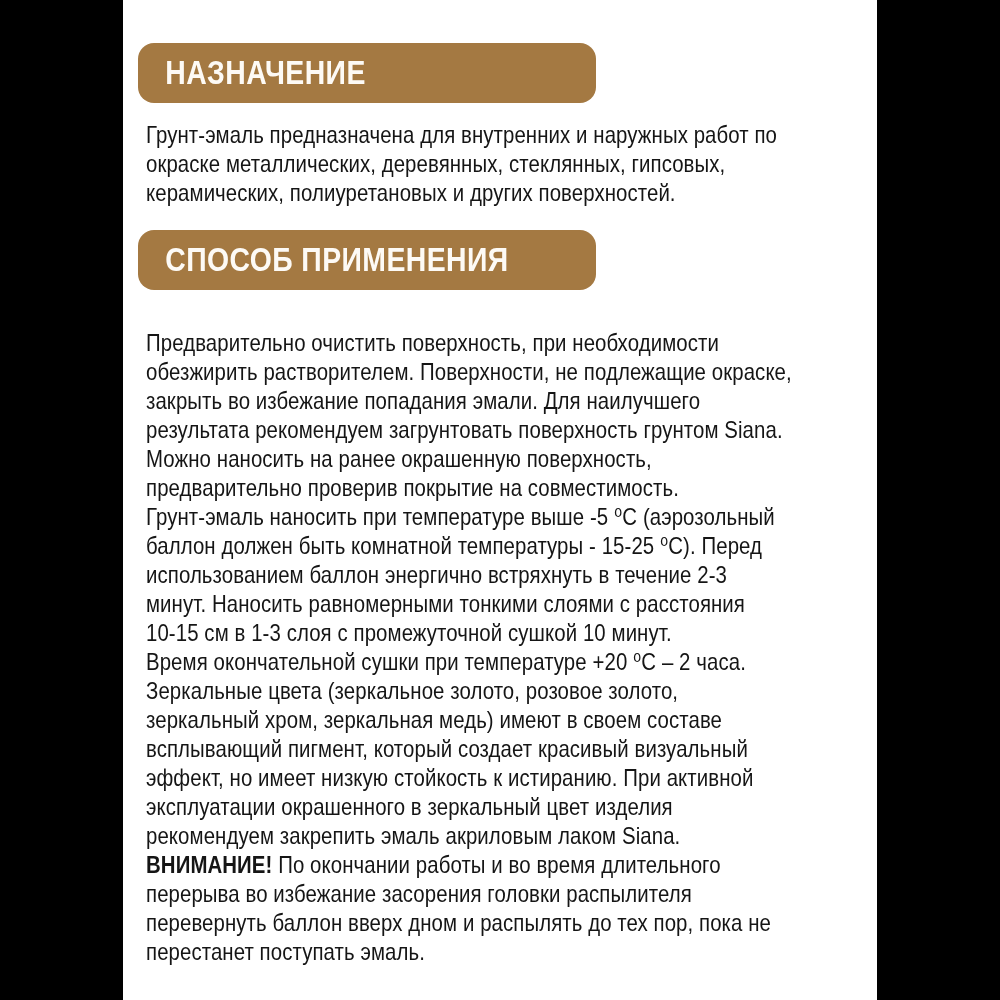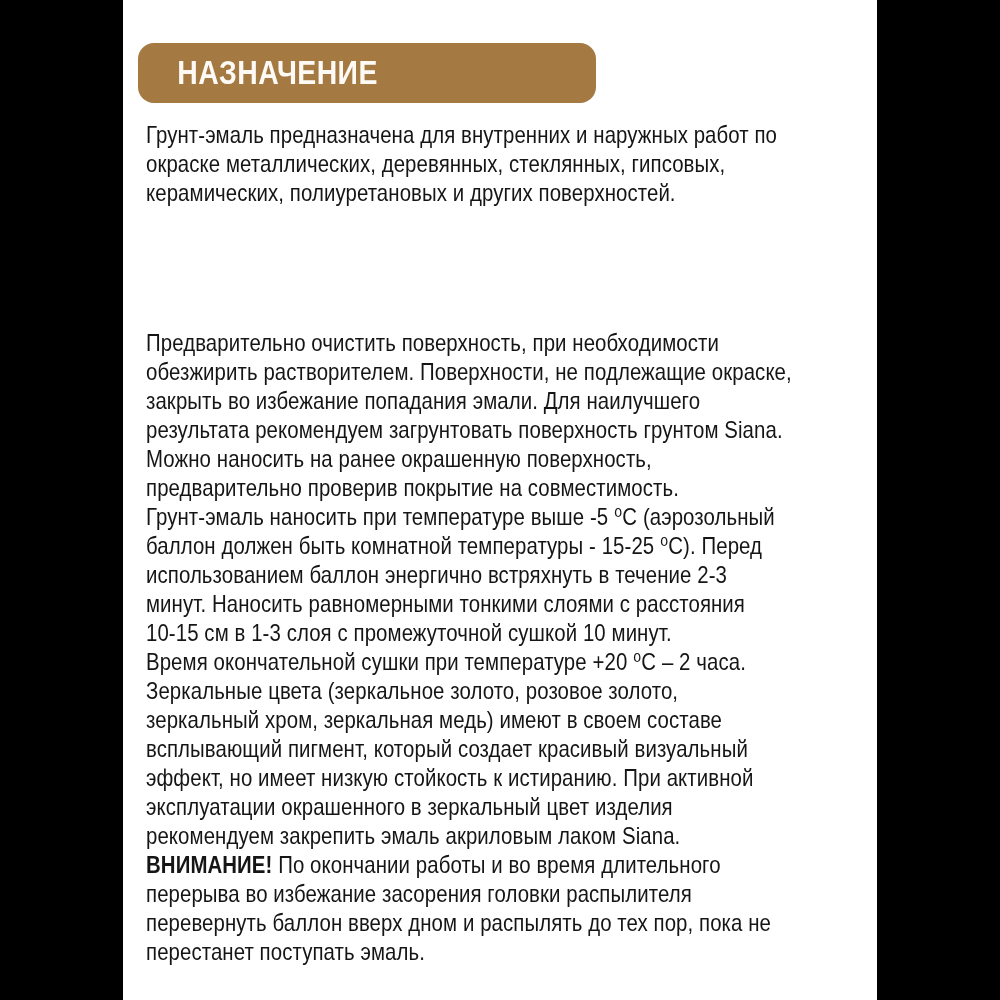--- a/index.html
+++ b/index.html
@@ -39,21 +39,21 @@
 
   .banner {
     position: absolute;
     left: 15px;
     width: 458px;
     height: 60px;
     background: #a47942;
     border-radius: 16px;
     display: flex;
     align-items: center;
-    padding: 16px;
+    padding: 4px;
     box-sizing: border-box;
   }
   .banner.first  { top: 43px; }
   .banner.second { top: 230px; }
   .banner-text {
     color: #fdfaf5;
     font-weight: 700;
     font-size: 33px;
     line-height: 60px;
     padding-left: 27px;
@@ -91,20 +91,23 @@
     <div class="banner first">
       <span class="banner-text">НАЗНАЧЕНИЕ</span>
     </div>
 
     <div class="para first">
         <div class="tline">Грунт-эмаль предназначена для внутренних и наружных работ по</div>
         <div class="tline">окраске металлических, деревянных, стеклянных, гипсовых,</div>
         <div class="tline">керамических, полиуретановых и других поверхностей.</div>
       </div>
 
+    <div class="banner second">
+      <span class="banner-text">СПОСОБ ПРИМЕНЕНИЯ</span>
+    </div>
 
     <div class="para second">
         <div class="tline">Предварительно очистить поверхность, при необходимости</div>
         <div class="tline">обезжирить растворителем. Поверхности, не подлежащие окраске,</div>
         <div class="tline">закрыть во избежание попадания эмали. Для наилучшего</div>
         <div class="tline">результата рекомендуем загрунтовать поверхность грунтом Siana.</div>
         <div class="tline">Можно наносить на ранее окрашенную поверхность,</div>
         <div class="tline">предварительно проверив покрытие на совместимость.</div>
         <div class="tline">Грунт-эмаль наносить при температуре выше -5 ⁰С (аэрозольный</div>
         <div class="tline">баллон должен быть комнатной температуры - 15-25 ⁰С). Перед</div>

